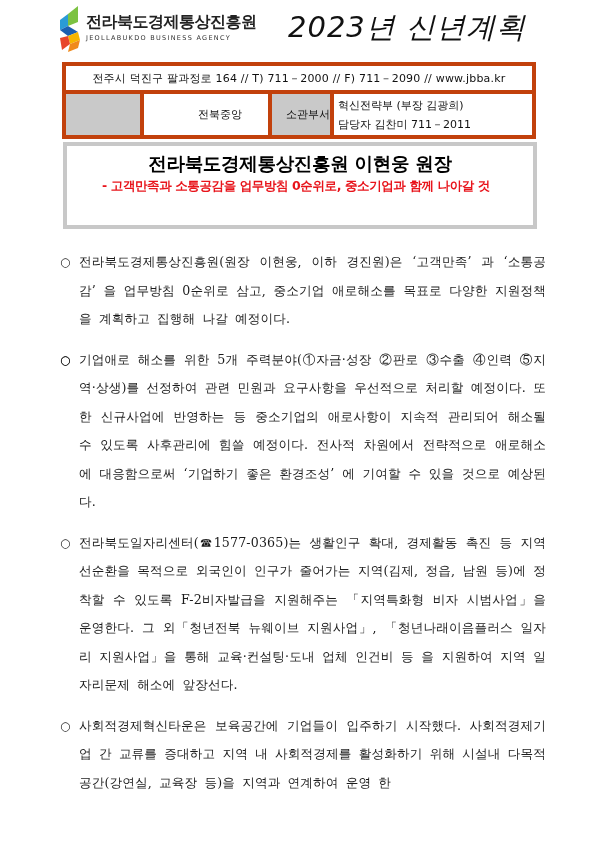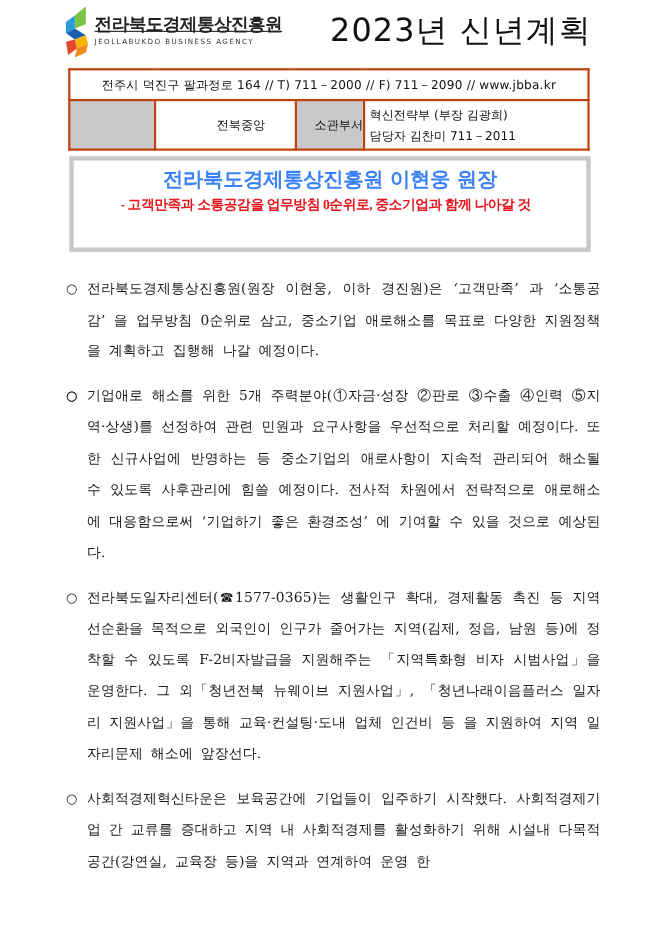--- a/index.html
+++ b/index.html
@@ -3,40 +3,40 @@
   <meta charset="utf-8">
   <style>
     * { box-sizing: border-box; margin: 0; padding: 0; }
     html, body { width: 600px; height: 849px; background: #ffffff; overflow: hidden; }
     body { position: relative; font-family: "DejaVu Sans", "Liberation Sans", sans-serif; color: #1a1a1a; }
 
     
     .header { position: absolute; left: 0; top: 0; width: 600px; height: 56px; }
     .logo { position: absolute; left: 56px; top: 4px; width: 50px; height: 48px; }
     .logo-text { position: absolute; left: 86px; top: 12px; }
-    .logo-ko { font-size: 16px; font-weight: bold; color: #222; letter-spacing: -0.5px; line-height: 20px; white-space: nowrap; text-decoration: underline; }
+    .logo-ko { font-size: 16px; font-weight: bold; color: #222; letter-spacing: -0.5px; line-height: 20px; white-space: nowrap; }
     .logo-en { font-size: 6.5px; font-weight: normal; color: #333; letter-spacing: 1.3px; margin-top: 2px; white-space: nowrap; }
-    .doc-title { position: absolute; left: 300px; top: 8px; font-size: 29px; color: #111; letter-spacing: 1px; white-space: nowrap; font-family: "DejaVu Sans", sans-serif; }
+    .doc-title { position: absolute; left: 288px; top: 8px; font-size: 29px; color: #111; letter-spacing: 1px; white-space: nowrap; font-family: "DejaVu Sans", sans-serif; font-style: italic; }
 
     
     .info-table { position: absolute; left: 62px; top: 62px; width: 474px; border: 1.3px solid #222; border-collapse: collapse; }
-    .info-table td { border: 2px solid #c2410c; font-size: 11px; color: #111; margin-left: 35px; }
+    .info-table td { border: 4px solid #c2410c; font-size: 11px; color: #111; margin-left: 35px; }
     .addr-row td { height: 28px; text-align: center; font-size: 11px; letter-spacing: 0.2px; }
     .meta-row td { height: 45px; }
     .gray { background: #c9c9c9; }
     .c-blank { width: 78px; }
     .c-region { width: 128px; text-align: center; padding-left: 28px; }
     .c-dept-label { width: 62px; text-align: right; font-size: 11.5px; }
     .c-dept { padding-left: 4px; line-height: 19px; font-size: 11px; }
 
     
     .headline { position: absolute; left: 63px; top: 142px; width: 474px; height: 87px; border: 4px solid #c8c8c8; background: #fff; text-align: center; }
-    .hl-1 { margin-top: 6px; font-size: 18.5px; font-weight: bold; color: #3b82f6; letter-spacing: -0.3px; line-height: 24px; white-space: nowrap; }
+    .hl-1 { margin-top: 6px; font-size: 18.5px; font-weight: bold; color: #000000; letter-spacing: -0.3px; line-height: 24px; white-space: nowrap; }
     .hl-2 { font-size: 18.5px; font-weight: bold; color: #2d5a92; letter-spacing: -0.3px; line-height: 22px; white-space: nowrap; }
-    .hl-3 { font-size: 12.5px; font-weight: bold; color: #e8141b; line-height: 20px; white-space: nowrap; letter-spacing: -0.4px; margin-left: -8px; font-family: Liberation Serif, serif; }
+    .hl-3 { font-size: 12.5px; font-weight: bold; color: #e8141b; line-height: 20px; white-space: nowrap; letter-spacing: -0.4px; margin-left: -8px; }
 
     
     .body { position: absolute; left: 60px; top: 248px; width: 486px; font-family: "DejaVu Serif", "Liberation Serif", serif; }
     .para { position: relative; padding-left: 19px; font-size: 12.6px; line-height: 28.5px; color: #1b1b1b; text-align: justify; text-align-last: left; letter-spacing: 0.15px; word-spacing: 3px; margin-bottom: 12px; }
     .bullet { position: absolute; left: 0; top: 0; font-family: "DejaVu Sans", sans-serif; font-size: 12px; }
   </style>
 </head>
 <body>
 
 <div class="header">

